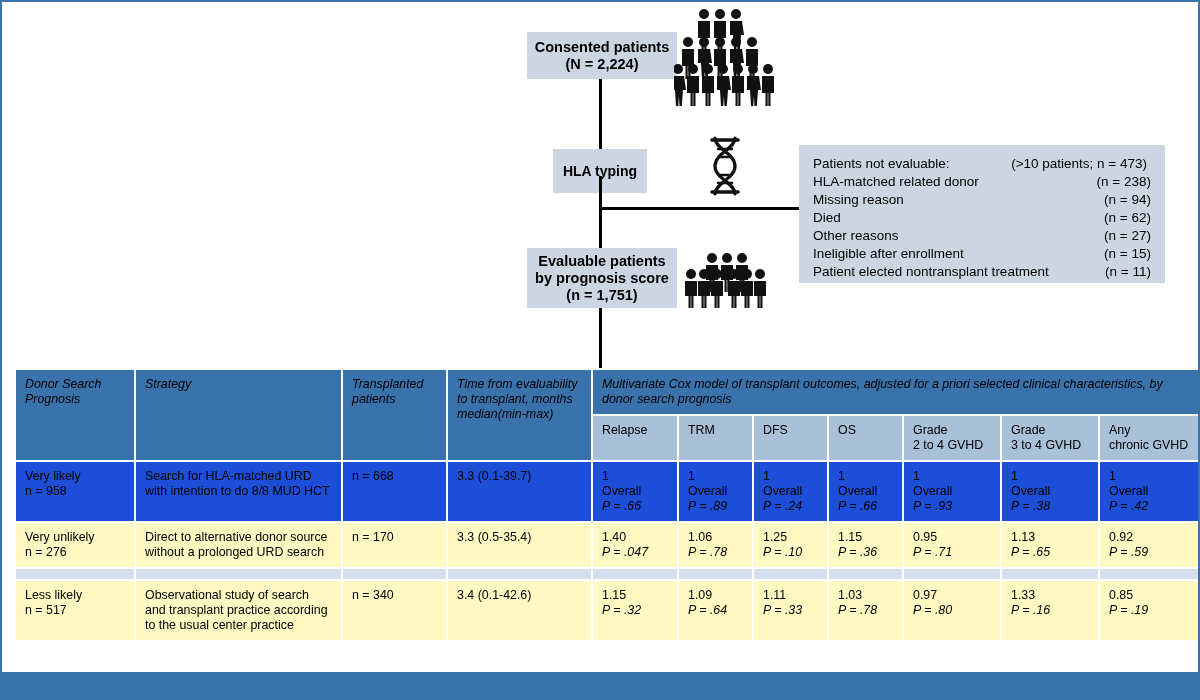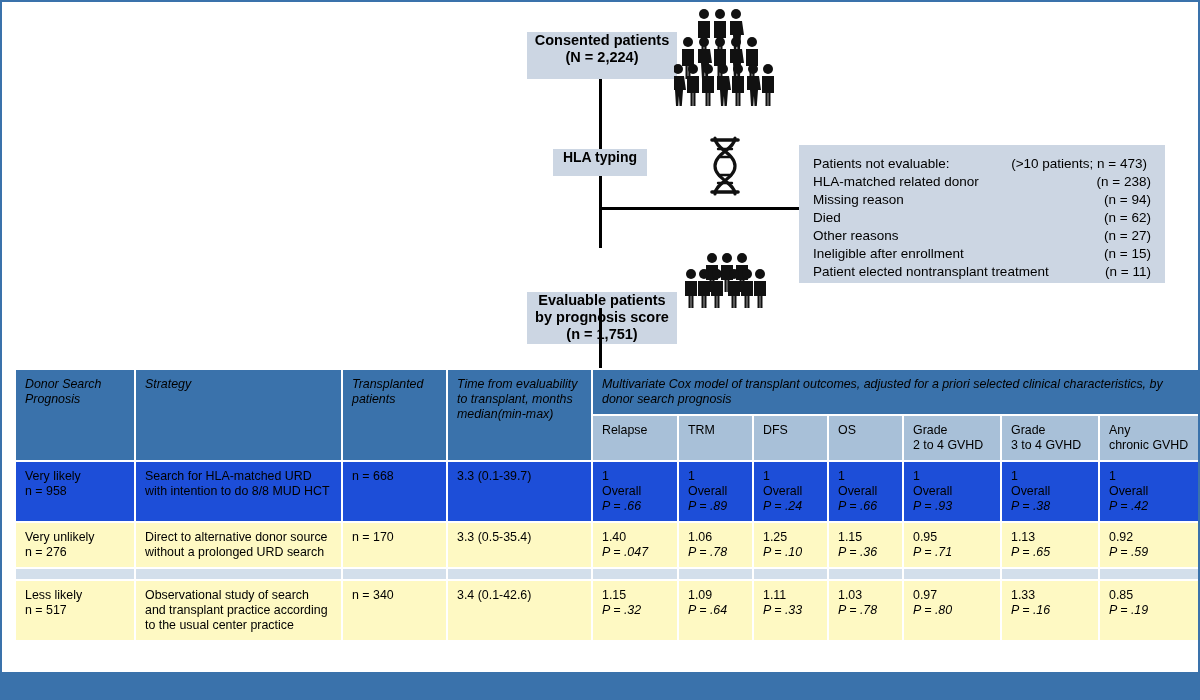--- a/index.html
+++ b/index.html
@@ -29,24 +29,25 @@
     position: absolute;
     background: #ccd6e3;
     color: #000000;
     font-weight: bold;
     font-size: 14.5px;
     line-height: 17px;
     text-align: center;
     display: flex;
     flex-direction: column;
     align-items: center;
+    justify-content: center;
   }
   .node-consented { left: 525px; top: 30px; width: 150px; height: 47px; }
-  .node-hla       { left: 551px; top: 147px; width: 94px; height: 27px; font-size: 14px; }
-  .node-evaluable { left: 525px; top: 246px; width: 150px; height: 52px; margin-top: 44px; }
+  .node-hla       { left: 551px; top: 147px; width: 94px; height: 44px; font-size: 14px; }
+  .node-evaluable { left: 525px; top: 246px; width: 150px; height: 60px; }
 
   .connector { position: absolute; background: #000000; }
   .conn-v1 { left: 597px; top:  77px; width: 3px; height: 70px; }
   .conn-v2 { left: 597px; top: 174px; width: 3px; height: 72px; }
   .conn-v3 { left: 597px; top: 306px; width: 3px; height: 60px; }
   .conn-h1 { left: 597px; top: 205px; width: 205px; height: 3px; }
 
   .excl-box {
     position: absolute;
     left: 797px; top: 143px;

